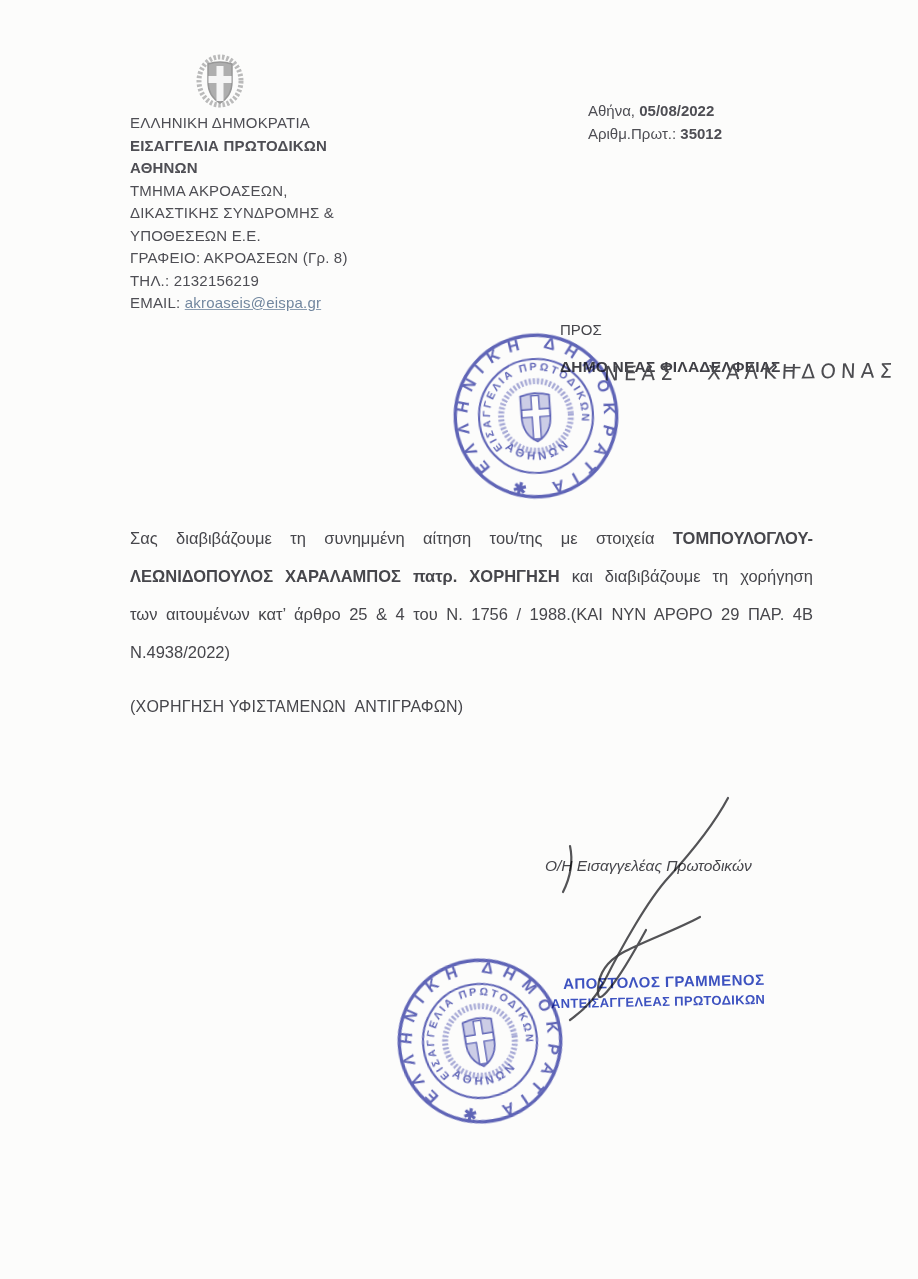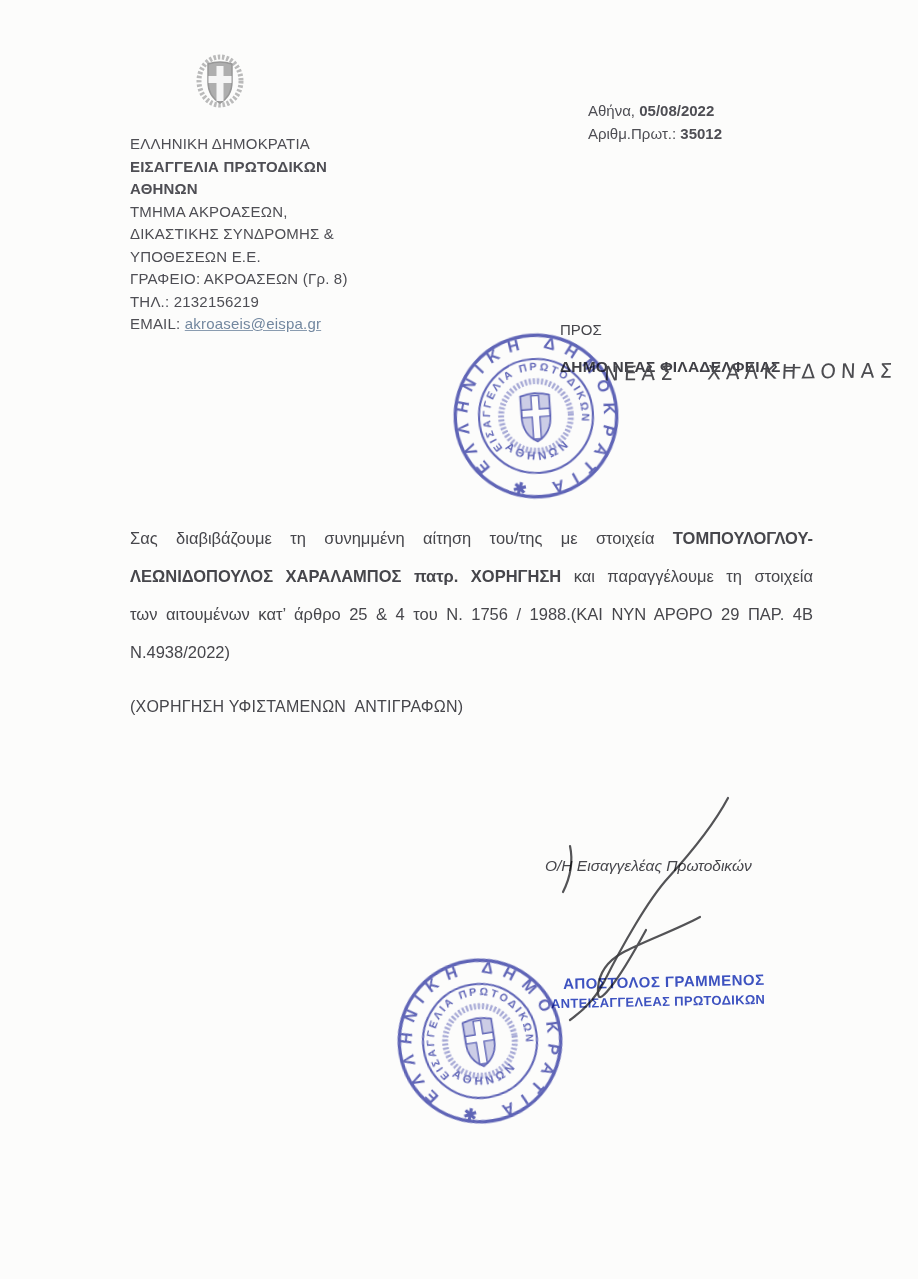--- a/index.html
+++ b/index.html
@@ -2,21 +2,21 @@
 <html><head>
 <meta charset="utf-8">
 <style>
   :root { --seal:#4a50b0; --ink:#46464b; --stampblue:#3d52c0; }
   html,body { margin:0; padding:0; background:#ffffff; }
   .page { position:relative; width:918px; height:1279px; background:#fcfcfb;
           font-family:"Liberation Sans", sans-serif; color:var(--ink); overflow:hidden; }
   .abs { position:absolute; }
 
   
-  .hdr { left:130px; top:112px; font-size:15px; line-height:22.5px; color:#4e4e54; letter-spacing:.2px;margin-top:21px; }
+  .hdr { left:130px; top:112px; font-size:15px; line-height:22.5px; color:#4e4e54; letter-spacing:.2px; }
   .b { font-weight:bold; }
   .email { color:#72879f; text-decoration:underline; text-decoration-color:#8a9cb0; cursor:pointer; }
 
   
   .meta { left:588px; top:99px; font-size:15px; line-height:23px; color:#4e4e54; }
 
   
   .recip { left:560px; top:318px; font-size:15px; line-height:23.5px; }
   .recip-name { font-weight:bold; font-size:15.5px; color:#3f3f45; letter-spacing:.2px;margin-top:13px; }
   .hand { left:604px; top:360px; font-size:20px; letter-spacing:5px; word-spacing:18px;
@@ -85,21 +85,21 @@
   </div>
 
   <div class="abs recip">
     <div>ΠΡΟΣ</div>
     <div class="recip-name">ΔΗΜΟ ΝΕΑΣ ΦΙΛΑΔΕΛΦΕΙΑΣ —</div>
   </div>
   <div class="abs hand">ΝΕΑΣ ΧΑΛΚΗΔΟΝΑΣ</div>
 
   <div class="abs body-text">
     <div class="jline"><span>Σας διαβιβάζουμε τη συνημμένη αίτηση του/της με στοιχεία</span> <span class="b">ΤΟΜΠΟΥΛΟΓΛΟΥ-</span></div>
-    <div class="jline"><span class="b">ΛΕΩΝΙΔΟΠΟΥΛΟΣ ΧΑΡΑΛΑΜΠΟΣ πατρ. ΧΟΡΗΓΗΣΗ</span> <span>και παραγγέλουμε τη στοιχεία</span></div>
+    <div class="jline"><span class="b">ΛΕΩΝΙΔΟΠΟΥΛΟΣ ΧΑΡΑΛΑΜΠΟΣ πατρ. ΧΟΡΗΓΗΣΗ</span> <span>και διαβιβάζουμε τη χορήγηση</span></div>
     <div class="jline"><span>των αιτουμένων κατ’ άρθρο 25 &amp; 4 του Ν. 1756 / 1988.(ΚΑΙ ΝΥΝ ΑΡΘΡΟ 29 ΠΑΡ. 4Β</span></div>
     <div><span>Ν.4938/2022)</span></div>
   </div>
 
   <div class="abs subject">(ΧΟΡΗΓΗΣΗ ΥΦΙΣΤΑΜΕΝΩΝ  ΑΝΤΙΓΡΑΦΩΝ)</div>
 
   <div class="abs signoff">Ο/Η Εισαγγελέας Πρωτοδικών</div>
 
   <div class="abs stampline1">ΑΠΟΣΤΟΛΟΣ ΓΡΑΜΜΕΝΟΣ</div>
   <div class="abs stampline2">ΑΝΤΕΙΣΑΓΓΕΛΕΑΣ ΠΡΩΤΟΔΙΚΩΝ</div>

